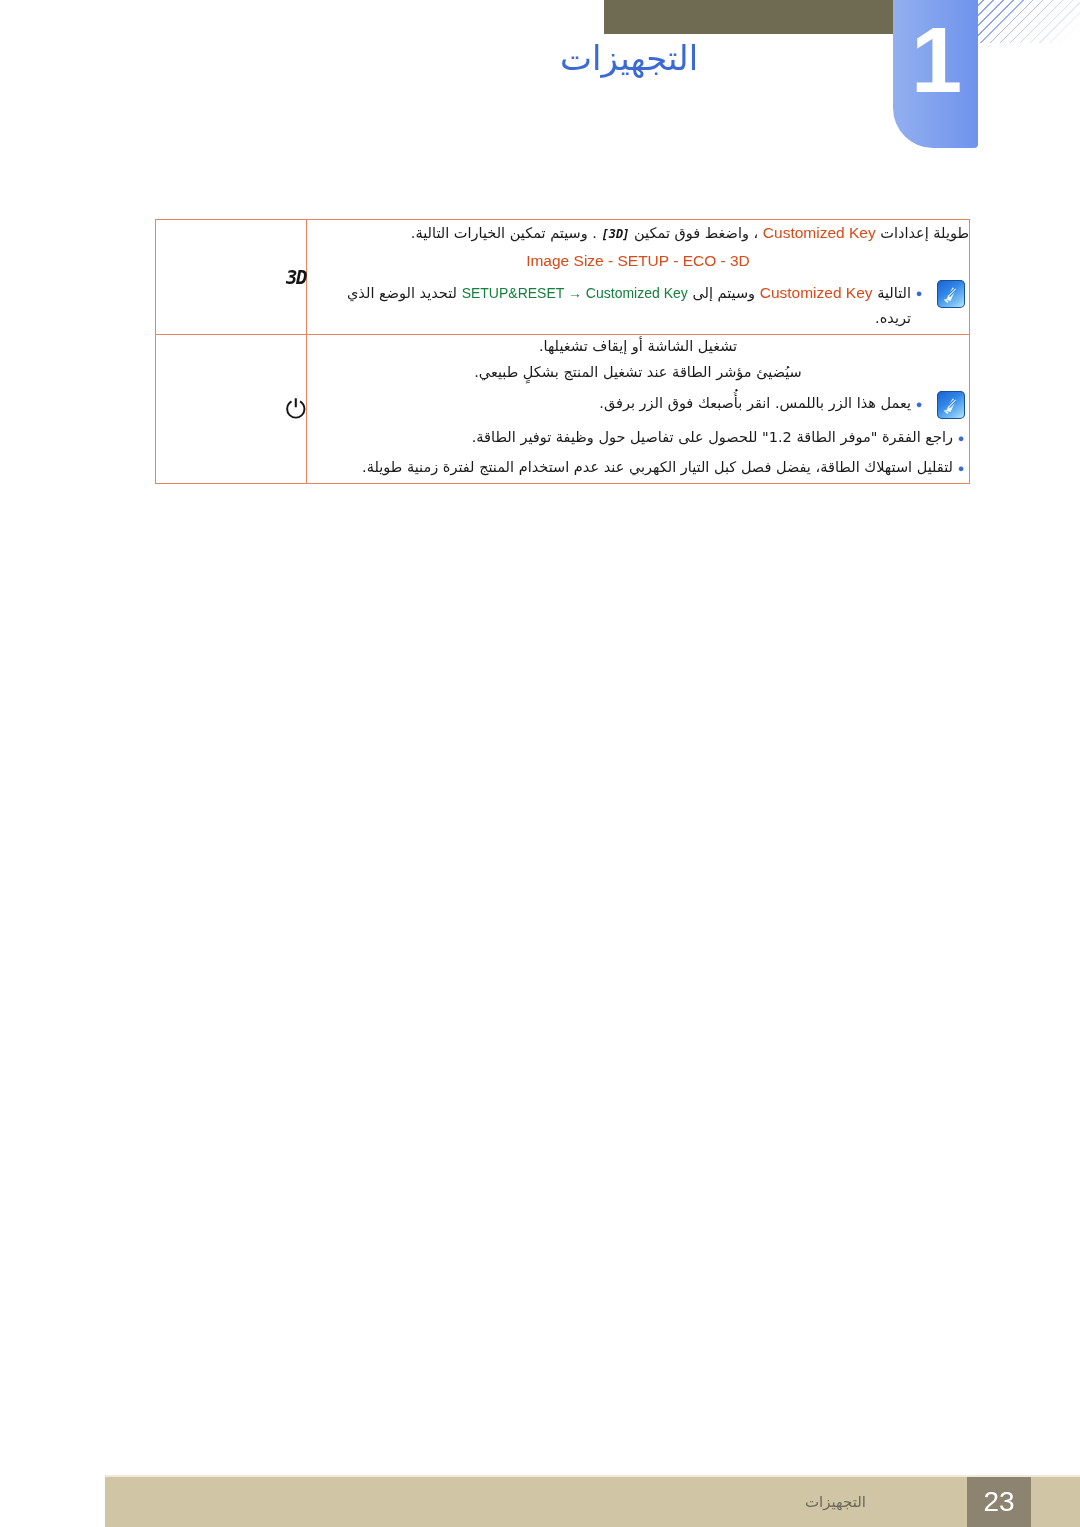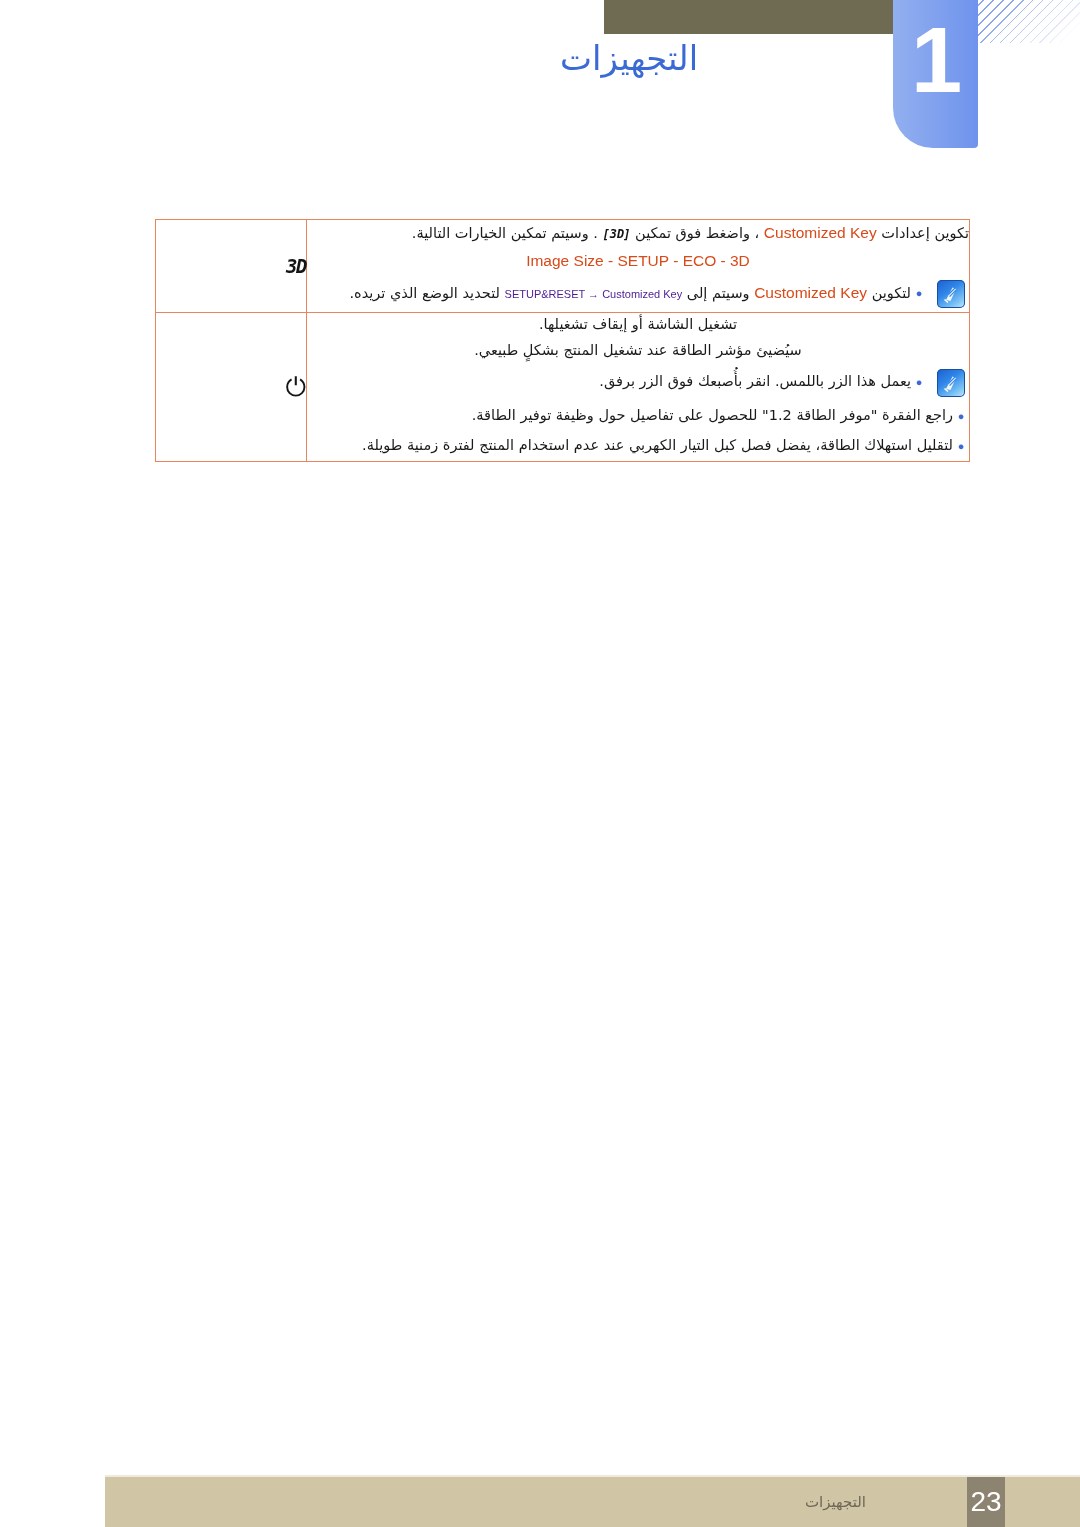--- a/index.html
+++ b/index.html
@@ -138,23 +138,23 @@
     font-family: "DejaVu Sans Mono", monospace;
     font-style: italic;
     font-weight: bold;
     font-size: 12px;
     letter-spacing: -1px;
     color: #151515;
     direction: ltr;
     unicode-bidi: embed;
   }
   .path-line {
-    color: #4c1d95;
-    font-family: "Liberation Sans", sans-serif;
-    font-size: 11px;
+    color: #15803d;
+    font-family: "Liberation Sans", sans-serif;
+    font-size: 14px;
     direction: ltr;
     unicode-bidi: embed;
   }
 
   
   .bullet-row {
     display: flex;
     direction: rtl;
     align-items: flex-start;
     margin: 6px 0 4px 0;
@@ -222,21 +222,21 @@
     bottom: 0;
     width: 975px;
     height: 50px;
     background: #d0c6a6;
     border-top: 2px solid #efeadd;
   }
   .footer-pagebox {
     position: absolute;
     top: 0;
     left: 862px;
-    width: 38px;
+    width: 64px;
     height: 50px;
     background: #8d8371;
     color: #ffffff;
     font-size: 28px;
     font-family: "Liberation Sans", sans-serif;
     display: flex;
     align-items: center;
     justify-content: center;
   }
   .footer-label {
@@ -267,21 +267,21 @@
 </div>
 
 <div class="table-wrap">
   <table class="spec">
     <tbody>
 
       <tr>
         <td class="col-desc">
 
           <div class="line">
-            <span>تكوين إعدادات</span>
+            <span>طويلة إعدادات</span>
             <span class="en">Customized Key</span>
             <span>، واضغط فوق تمكين</span>
             <span class="lcd">[3D]</span>
             <span>. وسيتم تمكين الخيارات التالية.</span>
           </div>
 
           <div class="line center">
             <span class="en">Image Size - SETUP - ECO - 3D</span>
           </div>
 
@@ -289,21 +289,21 @@
             <span class="touch-icon">
               <svg width="22" height="22" viewBox="0 0 22 22" aria-hidden="true">
                 <path d="M6 17 L12.5 4.5 L16 6 L10.5 18 Z" fill="#ffffff" opacity="0.9"></path>
                 <path d="M8.5 11.5 L15 5" stroke="#2f86e8" stroke-width="1.1" fill="none"></path>
                 <path d="M9.6 13.6 L16 7.2" stroke="#2f86e8" stroke-width="1.1" fill="none"></path>
                 <path d="M4.5 16.5 L8 19.5" stroke="#ffffff" stroke-width="1.6" fill="none"></path>
               </svg>
             </span>
             <span class="bullet-dot">●</span>
             <span class="bullet-text">
-              <span>لتكوين</span>
+              <span>التالية</span>
               <span class="en">Customized Key</span>
               <span>وسيتم إلى</span>
               <span class="path-line">SETUP&amp;RESET → Customized Key</span>
               <span>لتحديد الوضع الذي تريده.</span>
             </span>
           </div>
 
         </td>
         <td class="col-icon">
           <span class="icon-cell-3d">3D</span>

